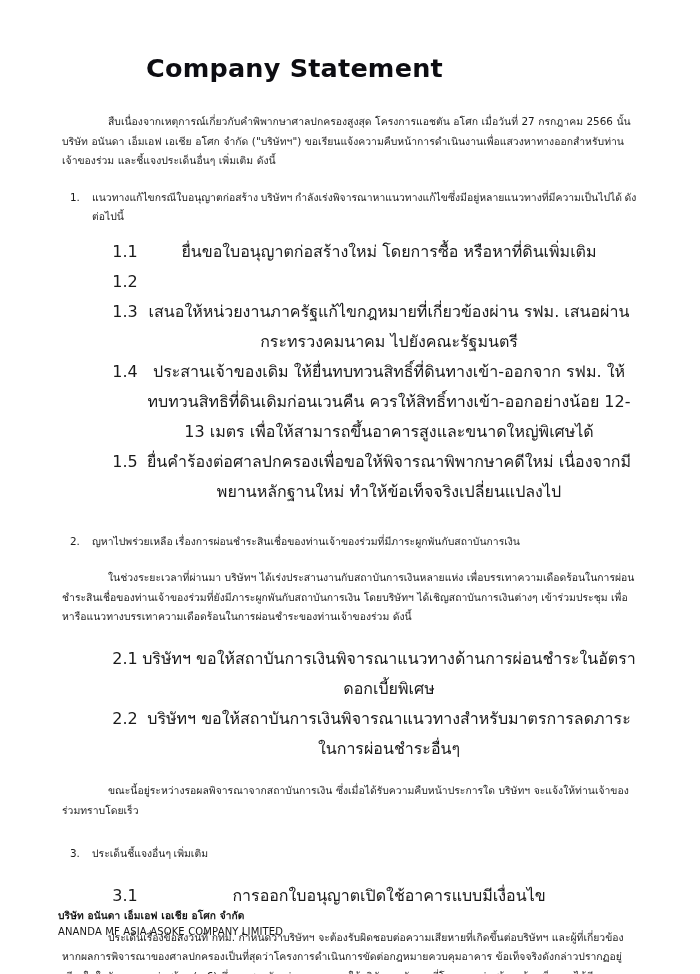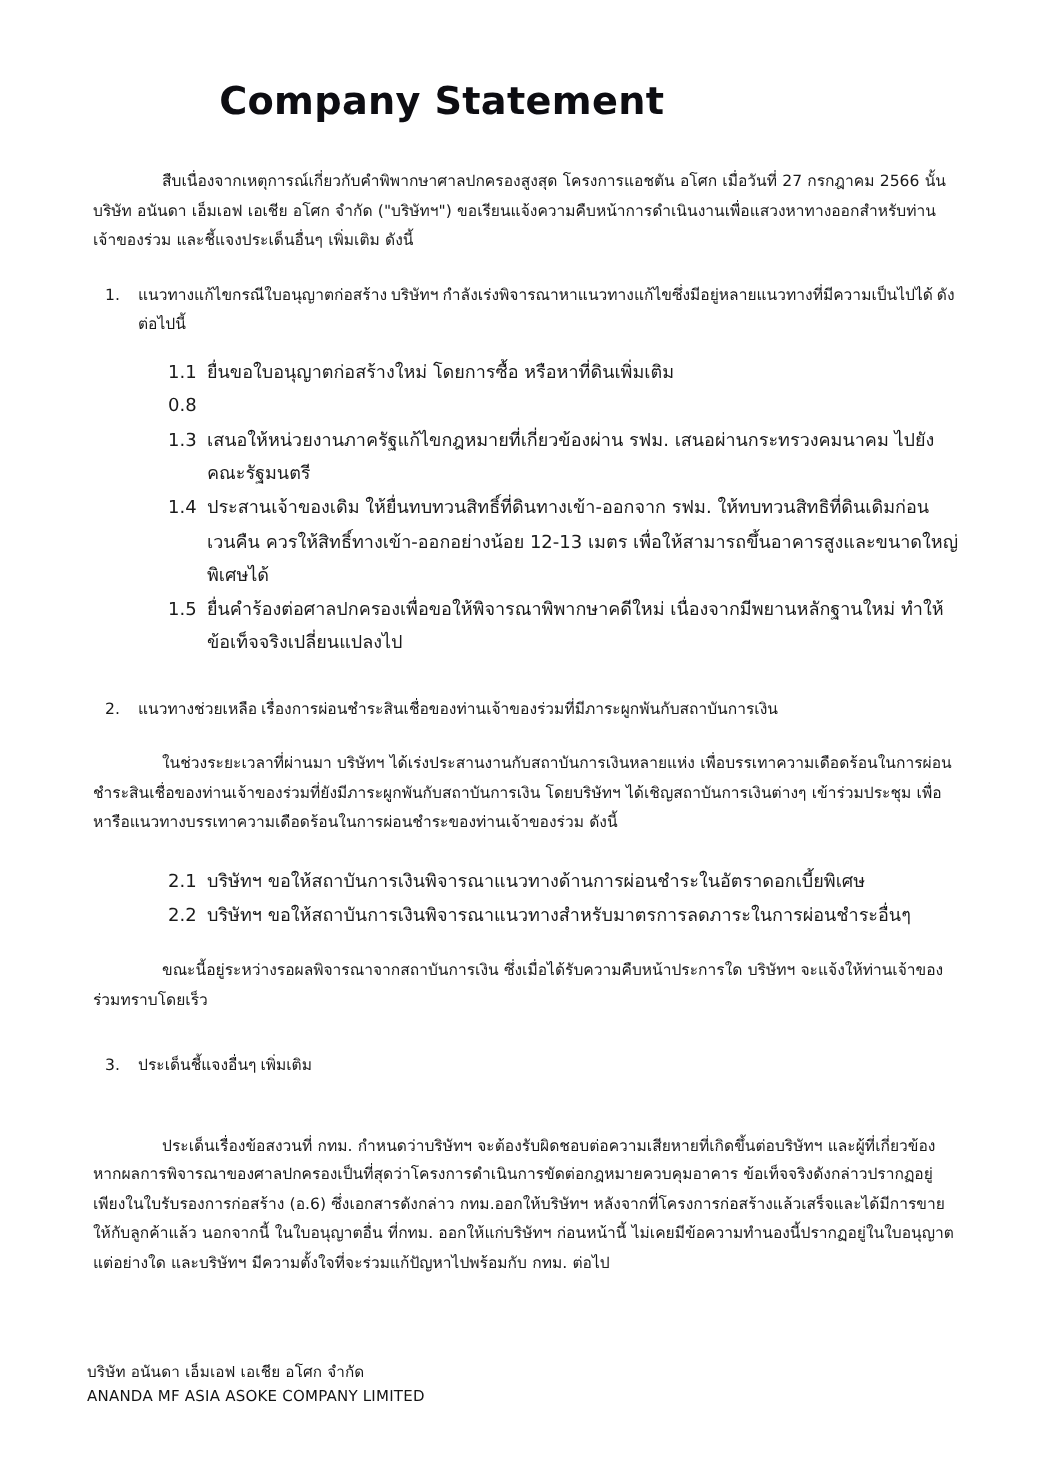--- a/index.html
+++ b/index.html
@@ -80,43 +80,44 @@
   }
   .item1 > .txt {
     flex: 1 1 auto;
     font-family: Liberation Serif, serif;
   }
 
   
   .item2 {
     display: flex;
     align-items: flex-start;
-    font-size: 12px;
+    font-size: 16px;
     line-height: 1.88;
     color: #1a1a1a;
     padding-left: 50px;
+    text-align: center;
   }
   .item2 > .num {
     flex: 0 0 auto;
     width: 26px;
   }
   .item2 > .txt {
     flex: 1 1 auto;
   }
 
   
   .footer {
     position: absolute;
     left: 58px;
     top: 908px;
     width: 640px;
   }
   .footer-company-th {
     font-size: 10.2px;
-    font-weight: normal;
+    font-weight: bold;
     color: #141414;
     line-height: 1.55;
     letter-spacing: 0.1px;
   }
   .footer-company-en {
     font-size: 10px;
     font-weight: normal;
     color: #141414;
     line-height: 1.6;
     letter-spacing: 0.15px;
@@ -148,40 +149,40 @@
       <span class="txt">แนวทางแก้ไขกรณีใบอนุญาตก่อสร้าง บริษัทฯ กำลังเร่งพิจารณาหาแนวทางแก้ไขซึ่งมีอยู่หลายแนวทางที่มีความเป็นไปได้ ดังต่อไปนี้</span>
     </div>
 
     <div class="spacer-sm"></div>
 
     <div class="item2">
       <span class="num">1.1</span>
       <span class="txt">ยื่นขอใบอนุญาตก่อสร้างใหม่ โดยการซื้อ หรือหาที่ดินเพิ่มเติม</span>
     </div>
     <div class="item2">
-      <span class="num">0.8</span>
+      <span class="num">1.2</span>
     </div>
     <div class="item2">
       <span class="num">1.3</span>
       <span class="txt">เสนอให้หน่วยงานภาครัฐแก้ไขกฎหมายที่เกี่ยวข้องผ่าน รฟม. เสนอผ่านกระทรวงคมนาคม ไปยังคณะรัฐมนตรี</span>
     </div>
     <div class="item2">
       <span class="num">1.4</span>
       <span class="txt">ประสานเจ้าของเดิม ให้ยื่นทบทวนสิทธิ์ที่ดินทางเข้า-ออกจาก รฟม. ให้ทบทวนสิทธิที่ดินเดิมก่อนเวนคืน ควรให้สิทธิ์ทางเข้า-ออกอย่างน้อย 12-13 เมตร เพื่อให้สามารถขึ้นอาคารสูงและขนาดใหญ่พิเศษได้</span>
     </div>
     <div class="item2">
       <span class="num">1.5</span>
       <span class="txt">ยื่นคำร้องต่อศาลปกครองเพื่อขอให้พิจารณาพิพากษาคดีใหม่ เนื่องจากมีพยานหลักฐานใหม่ ทำให้ข้อเท็จจริงเปลี่ยนแปลงไป</span>
     </div>
 
     <div class="spacer-lg"></div>
 
     <div class="item1">
       <span class="num">2.</span>
-      <span class="txt">แนวทางช่วยเหลือ เรื่องการผ่อนชำระสินเชื่อของท่านเจ้าของร่วมที่มีภาระผูกพันกับสถาบันการเงิน</span>
+      <span class="txt">ญหาไปพร่วยเหลือ เรื่องการผ่อนชำระสินเชื่อของท่านเจ้าของร่วมที่มีภาระผูกพันกับสถาบันการเงิน</span>
     </div>
 
     <div class="spacer-md"></div>
 
     <p class="para indent">ในช่วงระยะเวลาที่ผ่านมา บริษัทฯ ได้เร่งประสานงานกับสถาบันการเงินหลายแห่ง เพื่อบรรเทาความเดือดร้อนในการผ่อนชำระสินเชื่อของท่านเจ้าของร่วมที่ยังมีภาระผูกพันกับสถาบันการเงิน โดยบริษัทฯ ได้เชิญสถาบันการเงินต่างๆ เข้าร่วมประชุม เพื่อหารือแนวทางบรรเทาความเดือดร้อนในการผ่อนชำระของท่านเจ้าของร่วม ดังนี้</p>
 
     <div class="spacer-md"></div>
 
     <div class="item2">
       <span class="num">2.1</span>
@@ -198,20 +199,24 @@
 
     <div class="spacer-lg"></div>
 
     <div class="item1">
       <span class="num">3.</span>
       <span class="txt">ประเด็นชี้แจงอื่นๆ เพิ่มเติม</span>
     </div>
 
     <div class="spacer-md"></div>
 
+    <div class="item2">
+      <span class="num">3.1</span>
+      <span class="txt">การออกใบอนุญาตเปิดใช้อาคารแบบมีเงื่อนไข</span>
+    </div>
 
     <div class="spacer-md"></div>
 
     <p class="para indent">ประเด็นเรื่องข้อสงวนที่ กทม. กำหนดว่าบริษัทฯ จะต้องรับผิดชอบต่อความเสียหายที่เกิดขึ้นต่อบริษัทฯ  และผู้ที่เกี่ยวข้อง หากผลการพิจารณาของศาลปกครองเป็นที่สุดว่าโครงการดำเนินการขัดต่อกฎหมายควบคุมอาคาร ข้อเท็จจริงดังกล่าวปรากฏอยู่เพียงในใบรับรองการก่อสร้าง (อ.6) ซึ่งเอกสารดังกล่าว กทม.ออกให้บริษัทฯ หลังจากที่โครงการก่อสร้างแล้วเสร็จและได้มีการขายให้กับลูกค้าแล้ว นอกจากนี้ ในใบอนุญาตอื่น ที่กทม. ออกให้แก่บริษัทฯ ก่อนหน้านี้ ไม่เคยมีข้อความทำนองนี้ปรากฏอยู่ในใบอนุญาตแต่อย่างใด  และบริษัทฯ มีความตั้งใจที่จะร่วมแก้ปัญหาไปพร้อมกับ กทม. ต่อไป</p>
 
   </div>
 
   <div class="footer">
     <div class="footer-company-th">บริษัท อนันดา เอ็มเอฟ เอเชีย อโศก จำกัด</div>
     <div class="footer-company-en">ANANDA MF ASIA ASOKE COMPANY LIMITED</div>

